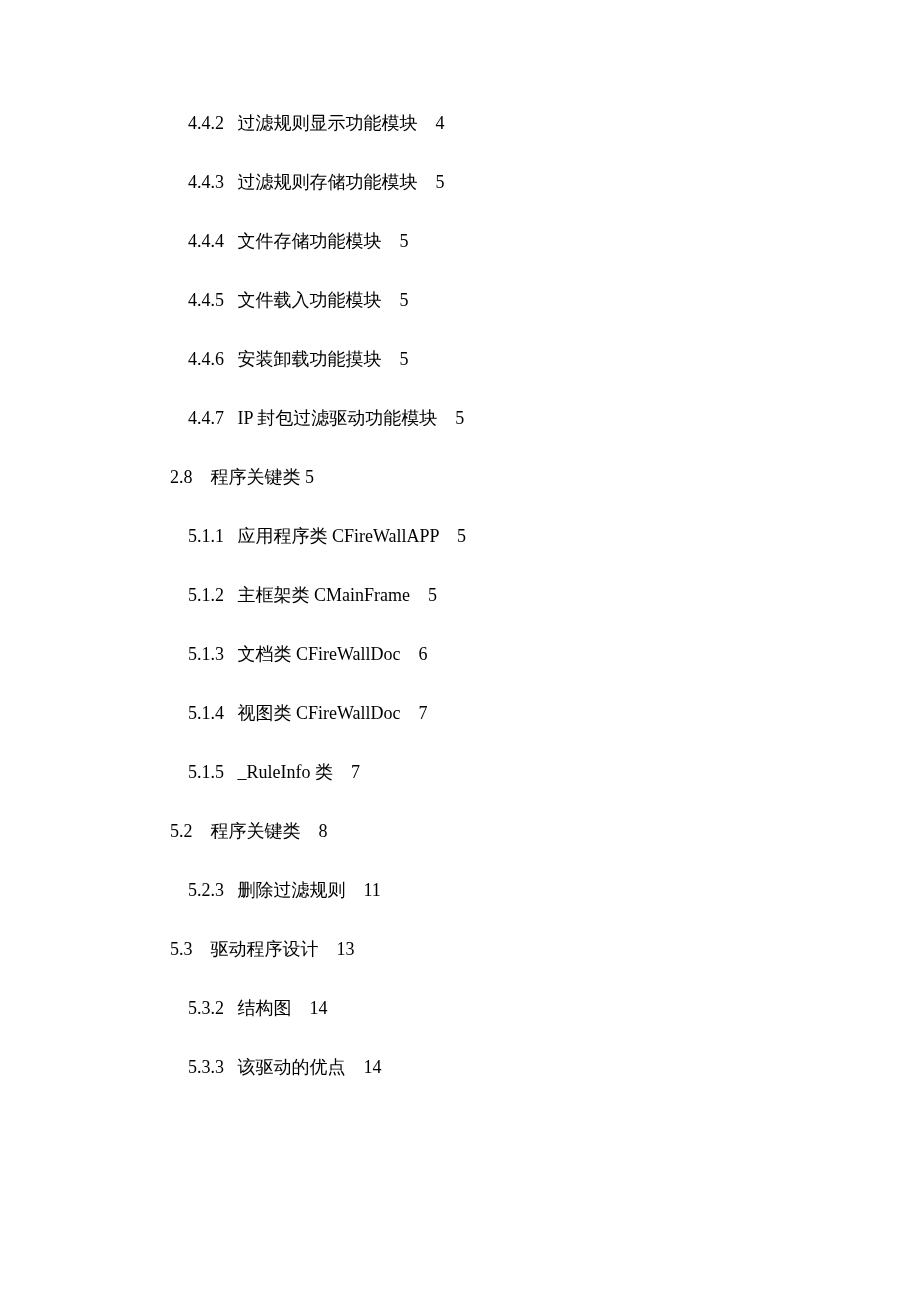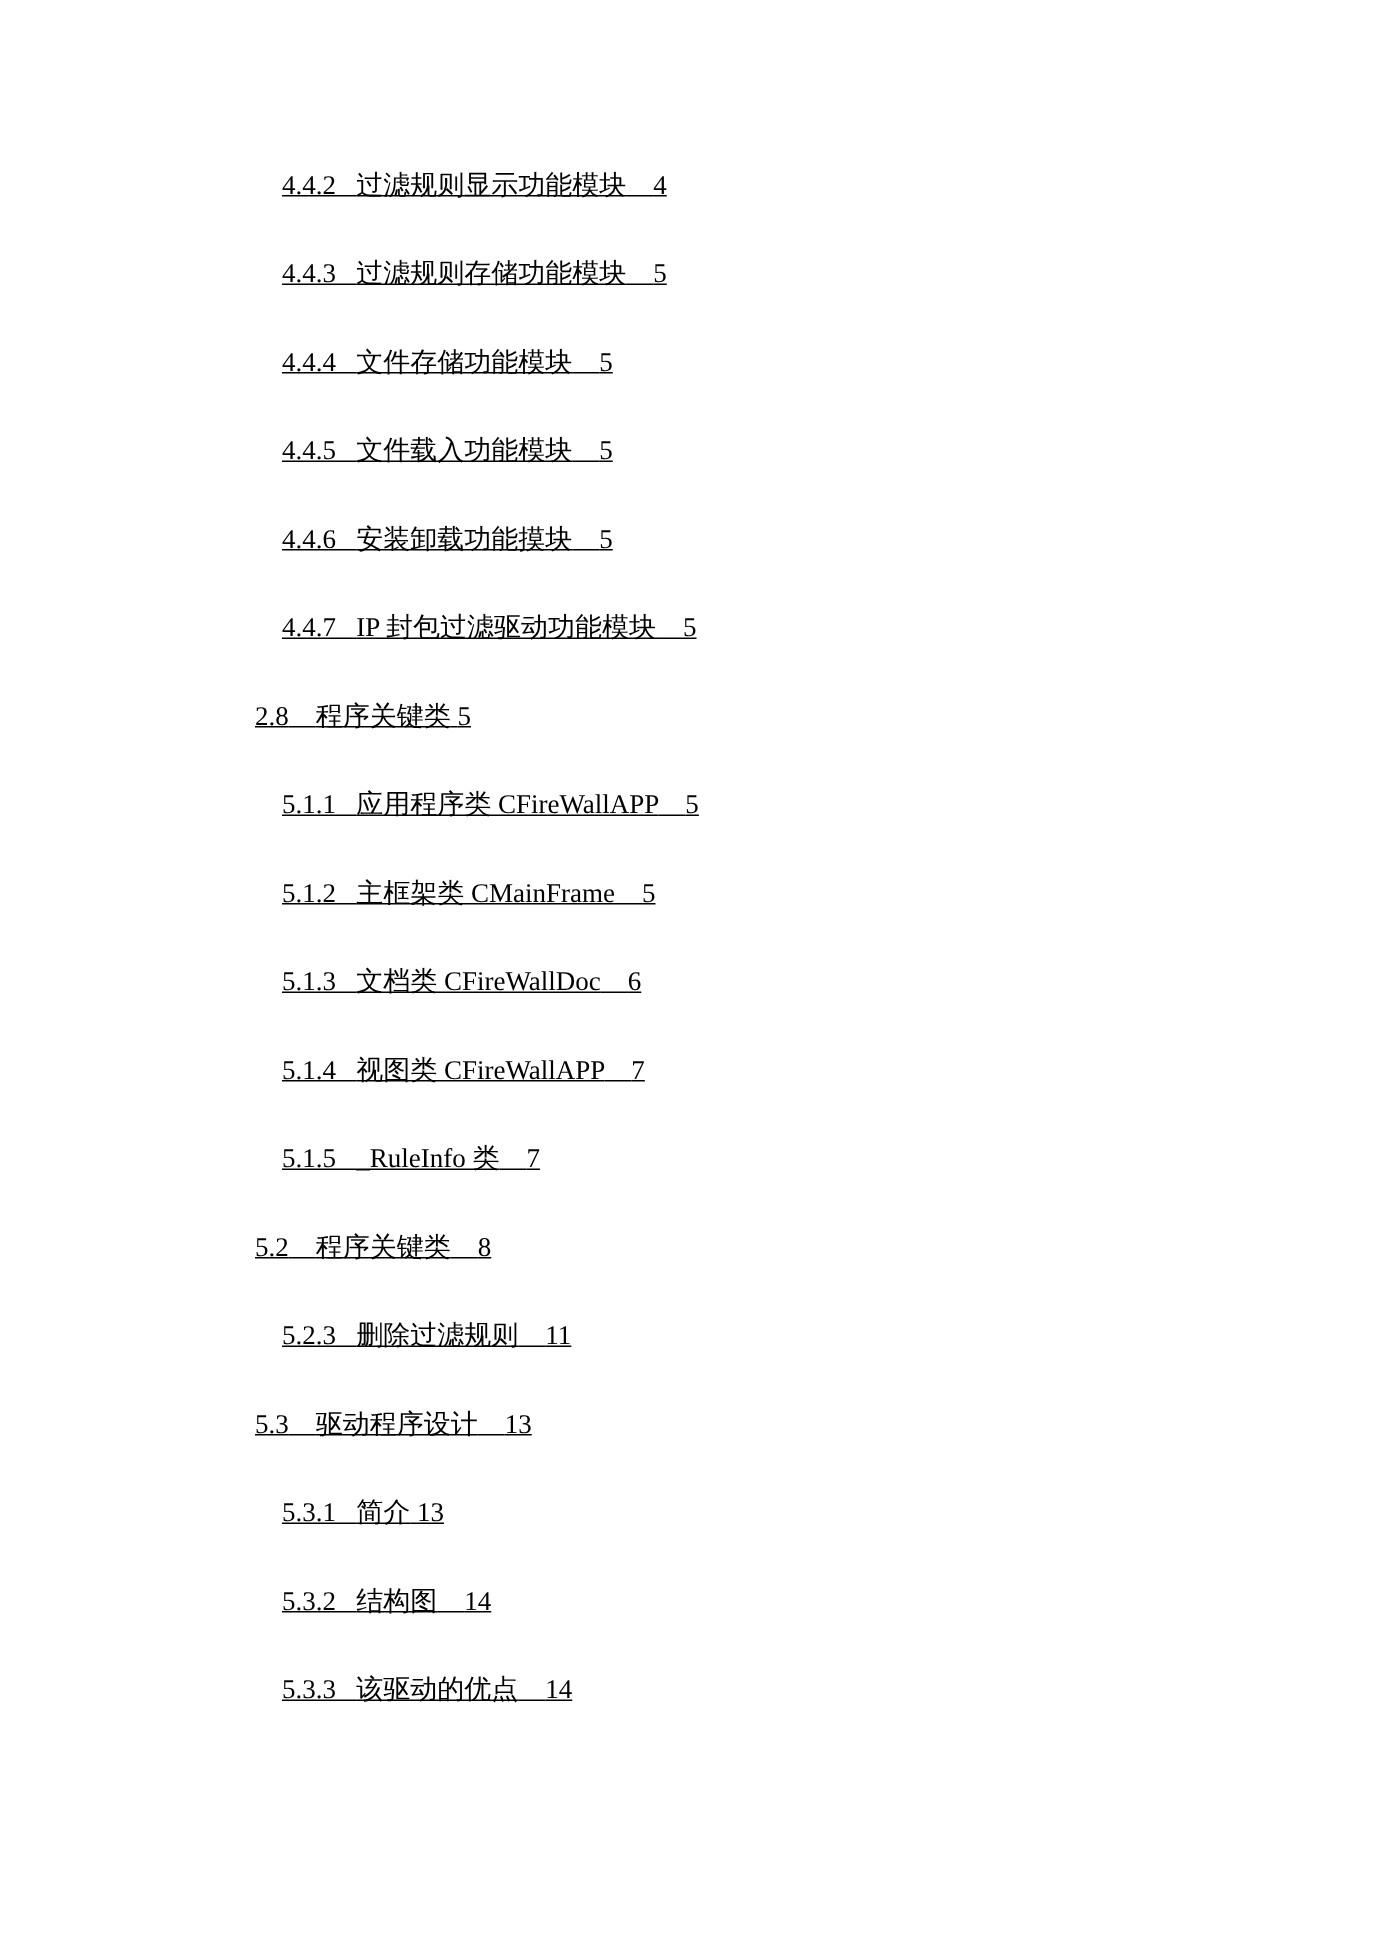--- a/index.html
+++ b/index.html
@@ -14,41 +14,39 @@
       font-family: "SimSun", "宋体", serif;
       font-size: 18px;
       color: #000000;
       padding-top: 110px;
       padding-left: 170px;
     }
     .toc-line {
       margin-bottom: 32px;
       line-height: 1.5;
       white-space: pre;
-      text-decoration: underline;
     }
     .indent-2 {
       padding-left: 18px;
     }
   </style>
 </head>
 <body>
 
 <div id="toc-container">
     <div class="toc-line indent-2"><span>4.4.2</span><span>   </span><span>过滤规则显示功能模块</span><span>    </span><span>4</span></div>
     <div class="toc-line indent-2"><span>4.4.3</span><span>   </span><span>过滤规则存储功能模块</span><span>    </span><span>5</span></div>
     <div class="toc-line indent-2"><span>4.4.4</span><span>   </span><span>文件存储功能模块</span><span>    </span><span>5</span></div>
     <div class="toc-line indent-2"><span>4.4.5</span><span>   </span><span>文件载入功能模块</span><span>    </span><span>5</span></div>
     <div class="toc-line indent-2"><span>4.4.6</span><span>   </span><span>安装卸载功能摸块</span><span>    </span><span>5</span></div>
     <div class="toc-line indent-2"><span>4.4.7</span><span>   </span><span>IP 封包过滤驱动功能模块</span><span>    </span><span>5</span></div>
     <div class="toc-line"><span>2.8</span><span>    </span><span>程序关键类</span><span> </span><span>5</span></div>
     <div class="toc-line indent-2"><span>5.1.1</span><span>   </span><span>应用程序类 CFireWallAPP</span><span>    </span><span>5</span></div>
     <div class="toc-line indent-2"><span>5.1.2</span><span>   </span><span>主框架类 CMainFrame</span><span>    </span><span>5</span></div>
     <div class="toc-line indent-2"><span>5.1.3</span><span>   </span><span>文档类 CFireWallDoc</span><span>    </span><span>6</span></div>
-    <div class="toc-line indent-2"><span>5.1.4</span><span>   </span><span>视图类 CFireWallAPP</span><span>    </span><span>7</span></div>
+    <div class="toc-line indent-2"><span>5.1.4</span><span>   </span><span>视图类 CFireWallDoc</span><span>    </span><span>7</span></div>
     <div class="toc-line indent-2"><span>5.1.5</span><span>   </span><span>_RuleInfo 类</span><span>    </span><span>7</span></div>
     <div class="toc-line"><span>5.2</span><span>    </span><span>程序关键类</span><span>    </span><span>8</span></div>
     <div class="toc-line indent-2"><span>5.2.3</span><span>   </span><span>删除过滤规则</span><span>    </span><span>11</span></div>
     <div class="toc-line"><span>5.3</span><span>    </span><span>驱动程序设计</span><span>    </span><span>13</span></div>
-    <div class="toc-line indent-2"><span>5.3.1</span><span>   </span><span>简介</span><span> </span><span>13</span></div>
     <div class="toc-line indent-2"><span>5.3.2</span><span>   </span><span>结构图</span><span>    </span><span>14</span></div>
     <div class="toc-line indent-2"><span>5.3.3</span><span>   </span><span>该驱动的优点</span><span>    </span><span>14</span></div>
   </div>
 
 </body></html>

